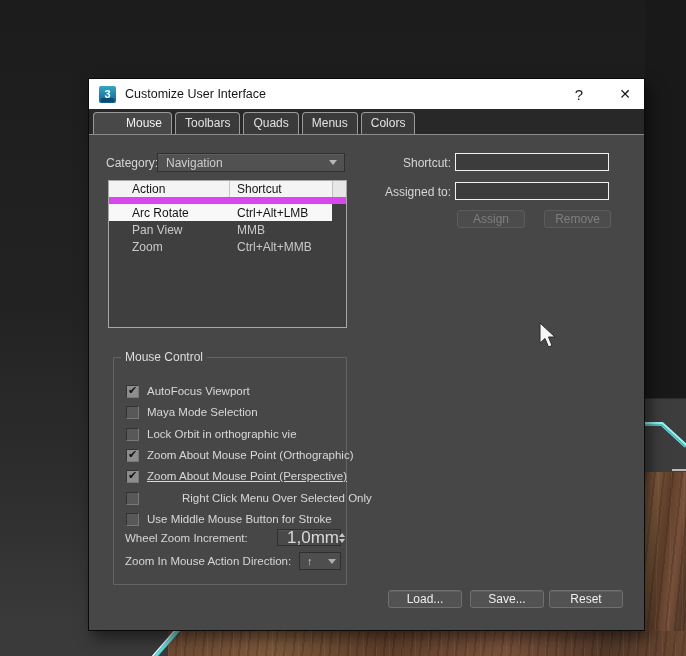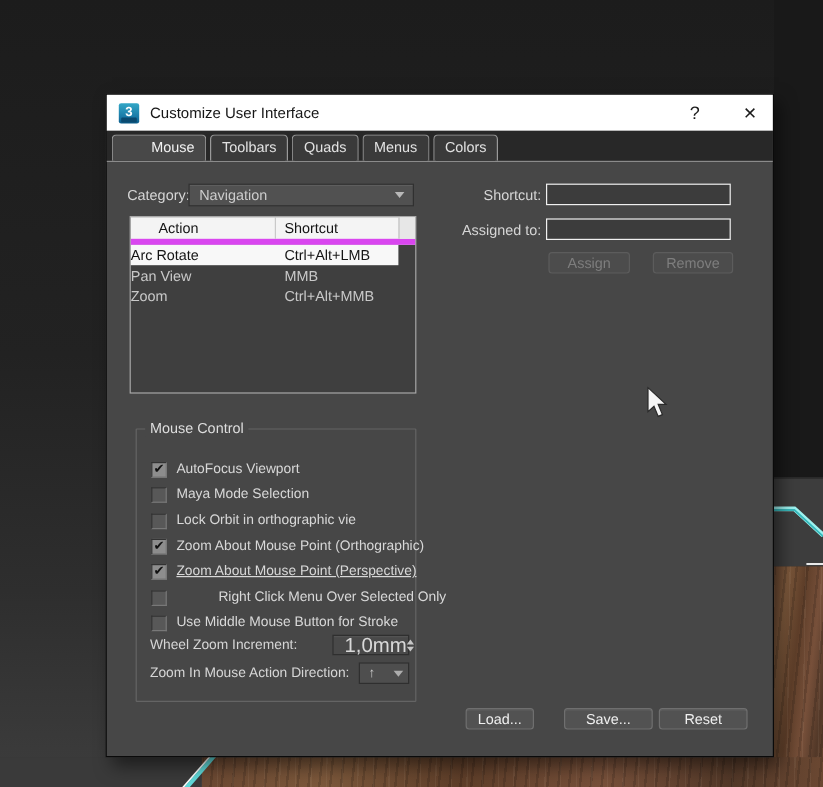--- a/index.html
+++ b/index.html
@@ -83,34 +83,34 @@
     border-top:5px solid #b8b8b8; margin-right:7px;
   }
 
   
   .atable {
     position:absolute; left:19px; top:45px; width:239px; height:148px;
     background:#3f3f3f; border:1px solid #a8a8a8;
   }
   .atable .thead {
     position:relative; height:23px; background:#f4f4f4; color:#141414;
-    display:flex; align-items:center; border-bottom:5px solid #d946ef;
+    display:flex; align-items:center; border-bottom:7px solid #d946ef;
   }
   .thead .col-action { padding-left:23px; width:121px; border-right:1px solid #c9c9c9; height:100%; display:flex; align-items:center; }
   .thead .col-shortcut { padding-left:7px; flex:1; }
   .thead .scroll-gutter {
     position:absolute; right:0; top:0; width:14px; height:100%;
     background:#e7e7e7; border-left:1px solid #c0c0c0;
   }
   .trow {
     height:17px; display:flex; align-items:center; color:#c9c9c9;
     width:calc(100% - 14px);
   }
   .trow[data-selected="true"] { background:#f8f8f8; color:#141414; }
-  .trow .c-action { width:121px; }
+  .trow .c-action { padding-left:23px; width:121px; }
   .trow .c-shortcut { padding-left:7px; flex:1; }
 
   
   .field {
     position:absolute; height:18px; background:#3c3c3c;
     border:1px solid #f0f0f0; color:#dddddd; font-size:12px;
     font-family:"Liberation Sans", sans-serif; padding:0 4px; outline:none;
   }
   .btn {
     position:absolute; height:18px; background:#525252;
@@ -277,21 +277,21 @@
         </span>
       </div>
 
       <div class="lbl" style="left:11px; top:197px; font-size:11.5px;">Zoom In Mouse Action Direction:</div>
       <div class="dir-dd" style="left:185px; top:194px; width:42px; height:18px;">
         <span class="dd-text">↑</span>
         <span class="dd-arrow"></span>
       </div>
     </div>
 
-    <div class="btn" style="left:299px; top:455px; width:57px;">Load...</div>
+    <div class="btn" style="left:299px; top:455px; width:74px;">Load...</div>
     <div class="btn" style="left:381px; top:455px; width:74px;">Save...</div>
     <div class="btn" style="left:460px; top:455px; width:74px;">Reset</div>
   </div>
 </div>
 
 <svg class="cursor" viewBox="0 0 20 29">
   <path d="M2,1 L2,21 L7,16.5 L10.5,25 L14,23.5 L10.5,15 L17,15 Z" fill="#f5f5f5" stroke="#2a2a2a" stroke-width="1"></path>
 </svg>
 
 </body></html>

